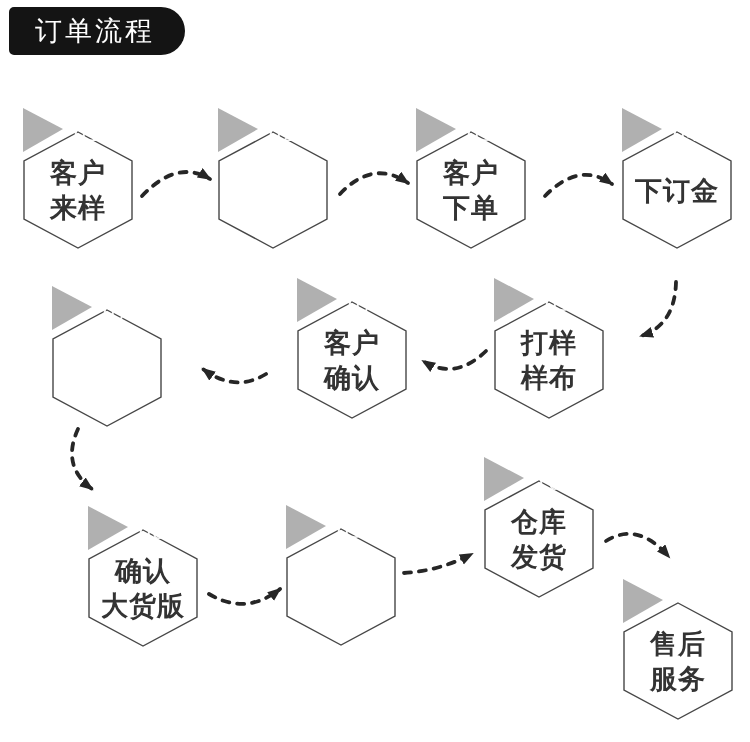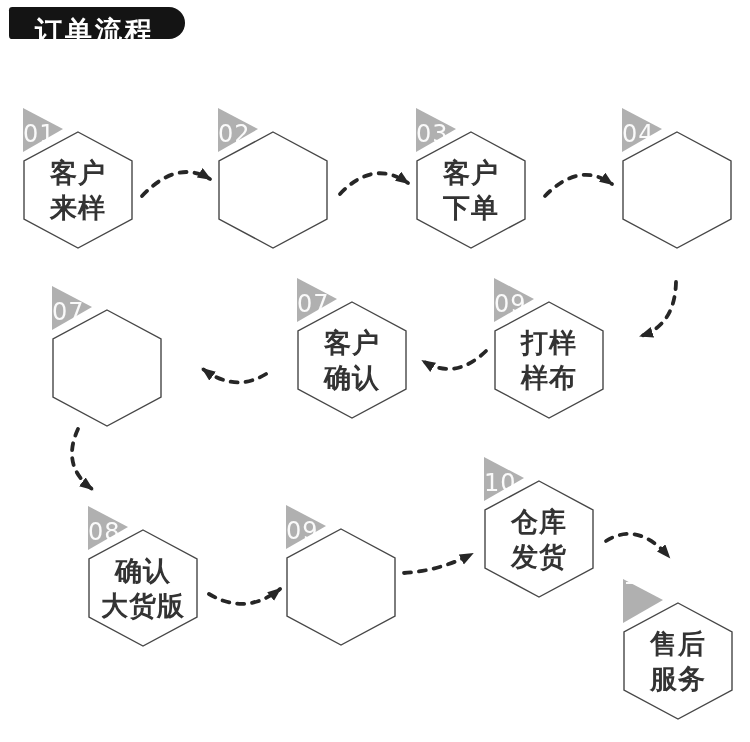--- a/index.html
+++ b/index.html
@@ -2,34 +2,34 @@
 <html><head>
 <meta charset="utf-8">
 <style>
   html,body{margin:0;padding:0;background:#fff;}
   .canvas{
     position:relative;width:750px;height:742px;background:#ffffff;overflow:hidden;
     font-family:"DejaVu Sans",sans-serif;
   }
   .layer{position:absolute;left:0;top:0;}
   .title{
-    position:absolute;left:9px;top:7px;height:32px;box-sizing:border-box;
-    background:#141414;color:#ffffff;font-size:27px;font-weight:bold;
+    position:absolute;left:9px;top:7px;height:48px;box-sizing:border-box;
+    background:#141414;color:#ffffff;font-size:27px;font-weight:normal;
     line-height:32px;padding:8px 30px 8px 26px;letter-spacing:3px;
     border-radius:5px 24px 24px 5px;
   }
   .hex{fill:#ffffff;stroke:#474747;stroke-width:1.4px;}
   .tri{fill:#b0b0b0;}
   .arrow{
     fill:none;stroke:#262626;stroke-width:3.8px;
     stroke-dasharray:7 8;stroke-linecap:round;
   }
   .num{
-    position:absolute;width:34px;height:28px;line-height:28px;text-align:left;
-    font-size:24px;color:rgba(255,255,255,0.93);letter-spacing:1px;
+    position:absolute;width:34px;height:28px;line-height:28px;text-align:right;
+    font-size:20px;color:rgba(255,255,255,0.93);letter-spacing:1px;padding-left:44px;
   }
   .label{
     position:absolute;width:136px;text-align:center;font-size:27px;font-weight:600;
     color:#333333;line-height:35px;white-space:pre-line;letter-spacing:1px;
   }
   
   .num.p1{left:23px;top:120px}   .num.p2{left:218px;top:120px}
   .num.p3{left:416px;top:120px}  .num.p4{left:622px;top:120px}
   .num.p5{left:494px;top:290px}  .num.p6{left:297px;top:290px}
   .num.p7{left:52px;top:298px}   .num.p8{left:88px;top:518px}
@@ -108,20 +108,21 @@
   <div class="num p7">07</div>
   <div class="num p8">08</div>
   <div class="num p9">09</div>
   <div class="num p10">10</div>
   <div class="num p11">11</div>
 
   <div class="label p1">客户
 来样</div>
   <div class="label p3">客户
 下单</div>
+  <div class="label p4">下订金</div>
   <div class="label p5">打样
 样布</div>
   <div class="label p6">客户
 确认</div>
   <div class="label p8">确认
 大货版</div>
   <div class="label p11">售后
 服务</div>
   <div class="label p10">仓库
 发货</div>

